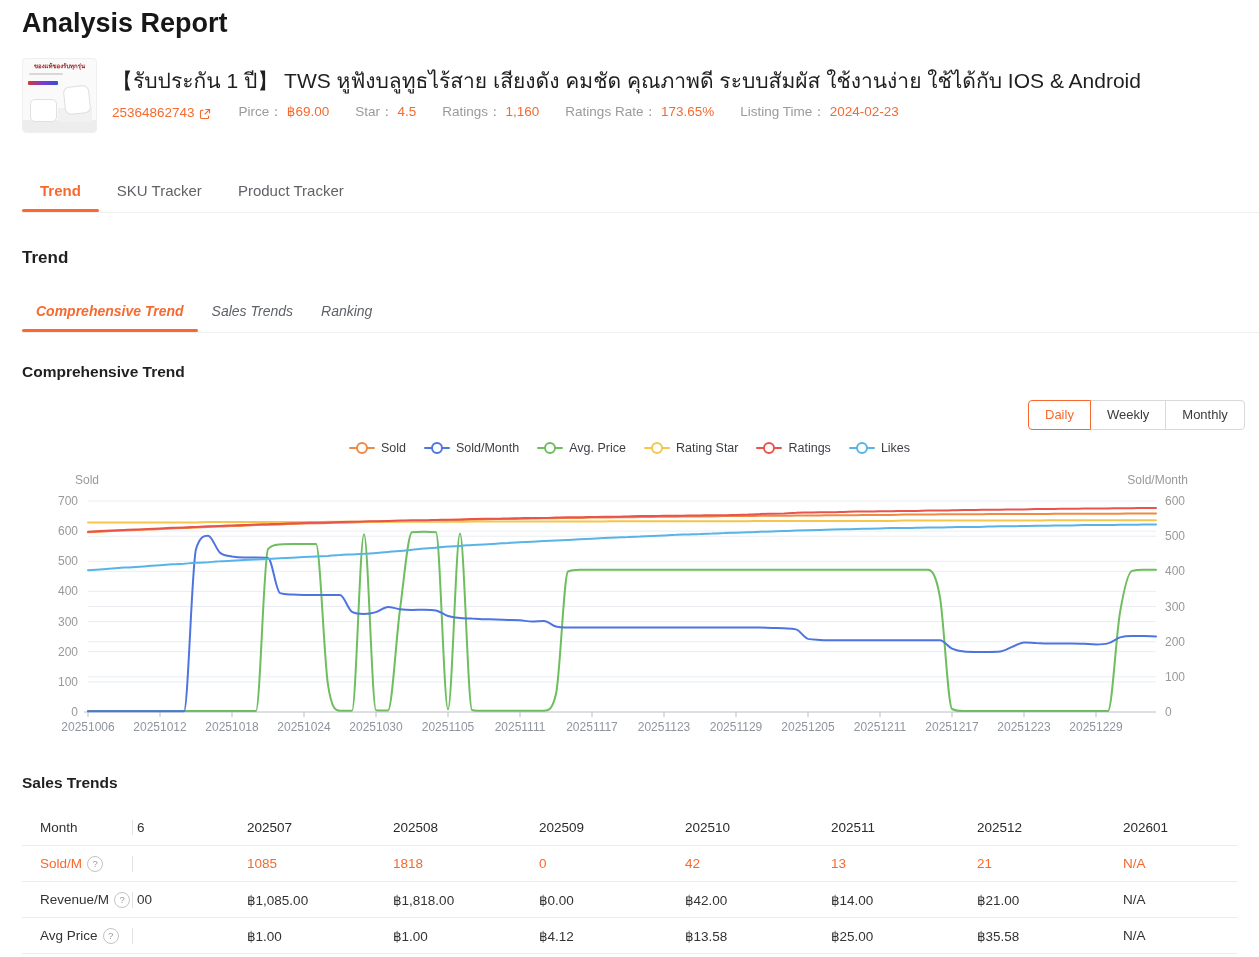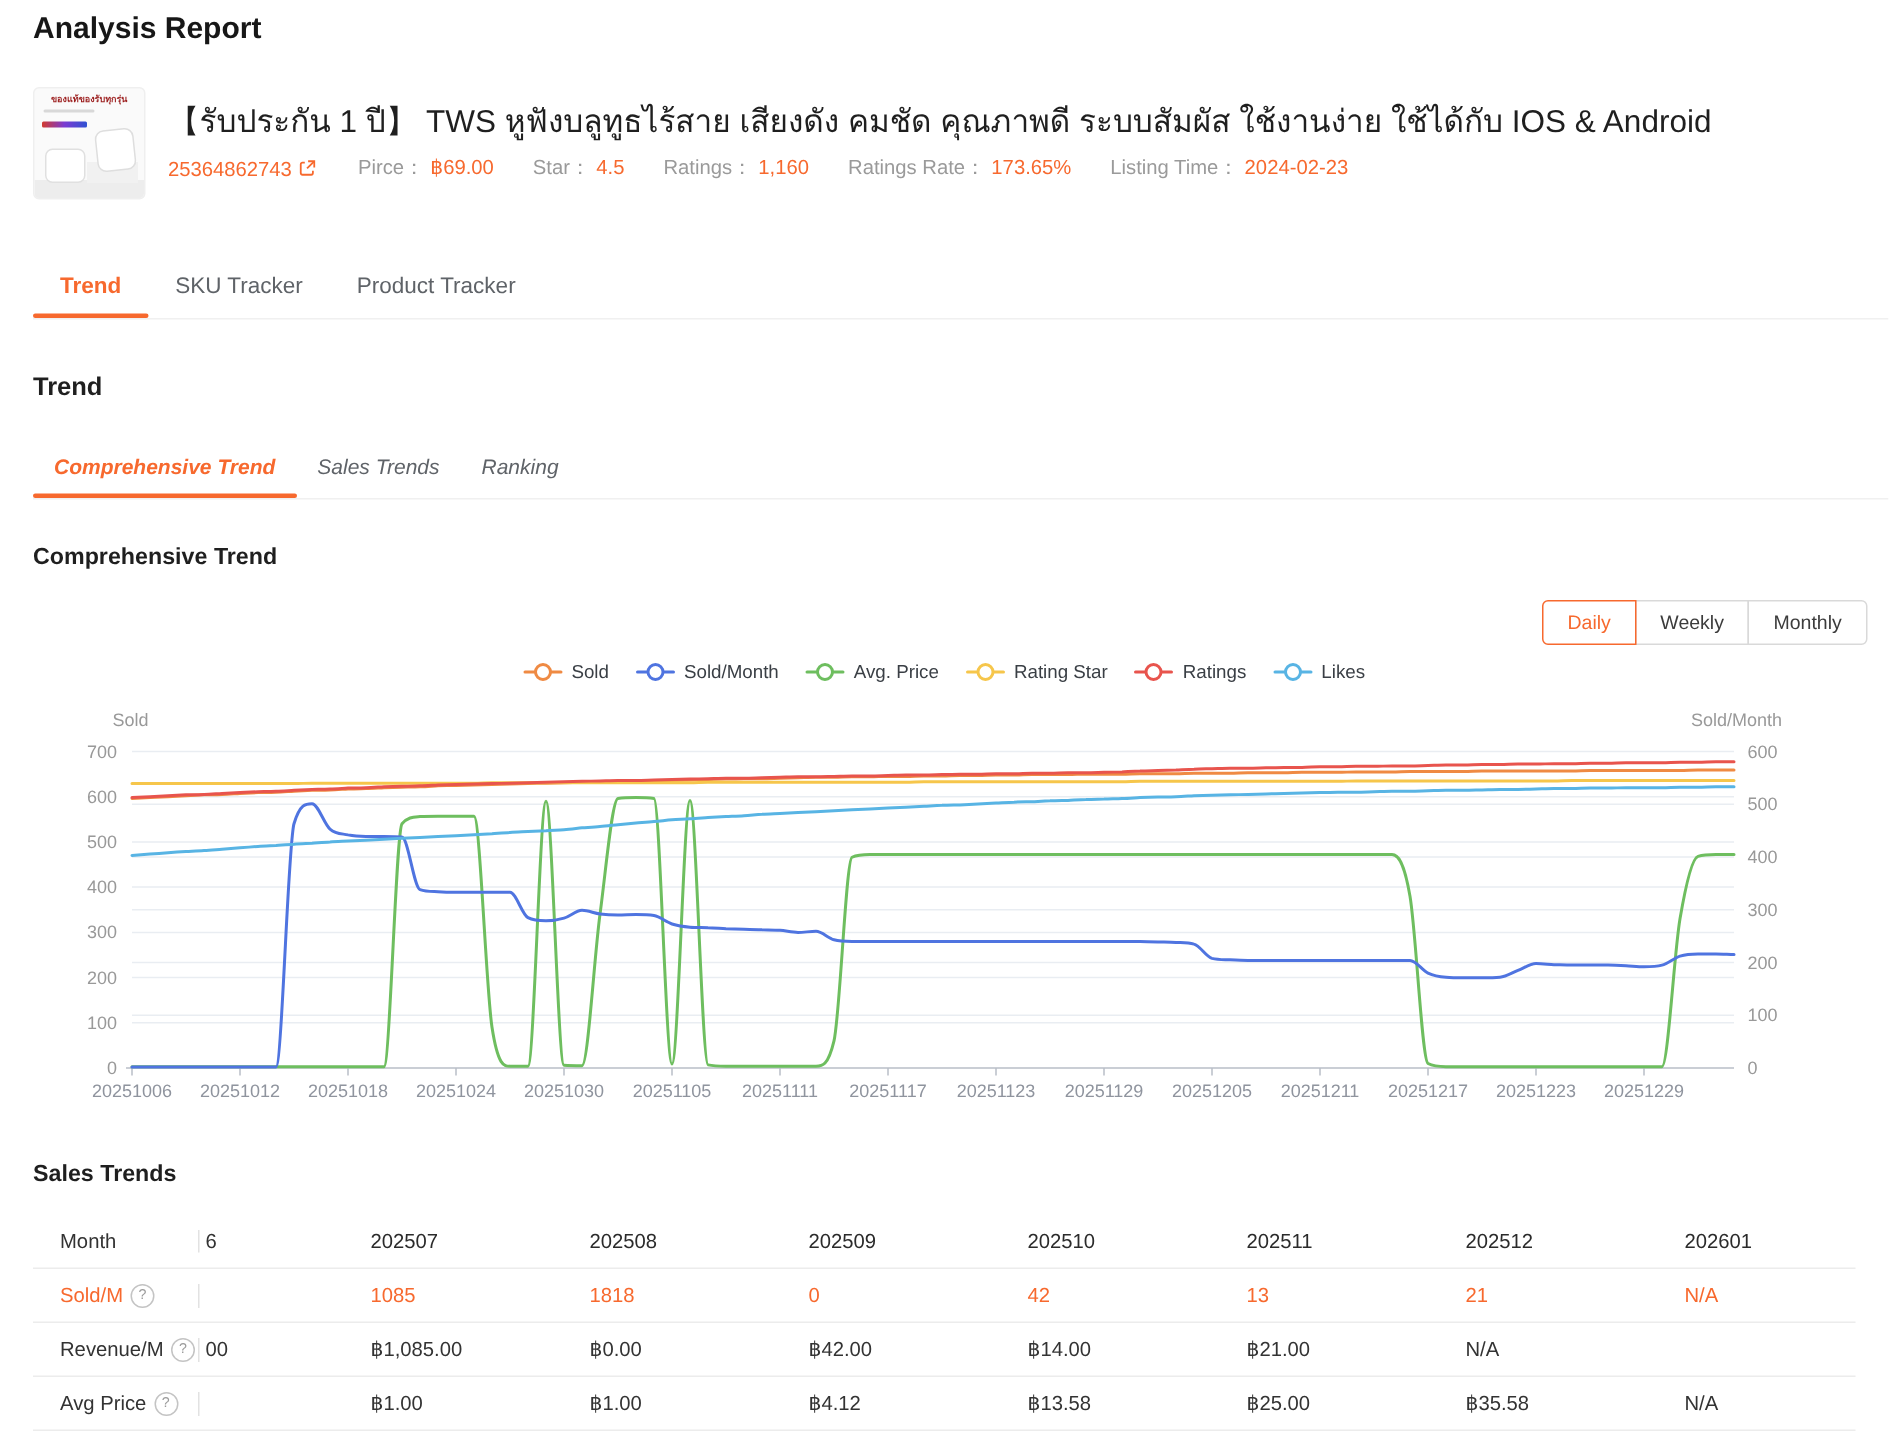--- a/index.html
+++ b/index.html
@@ -1,37 +1,37 @@
 <!DOCTYPE html>
 <html><head>
 <meta charset="utf-8">
 <style>
   html,body{margin:0;padding:0;}
   body{
     width:1259px;height:957px;position:relative;background:#fff;overflow:hidden;
     font-family:"Liberation Sans","DejaVu Sans",sans-serif;color:#333;
     -webkit-font-smoothing:antialiased;
   }
-  .h1{position:absolute;left:22px;top:8px;font-size:20px;font-weight:700;color:#171717;}
+  .h1{position:absolute;left:22px;top:8px;font-size:27px;font-weight:700;color:#171717;}
   
   .thumb{position:absolute;left:22px;top:58px;width:75px;height:75px;border-radius:4px;
     background:#fafafa;border:1px solid #efefef;box-sizing:border-box;overflow:hidden;}
   .thumb-l1{font-size:6px;font-weight:700;color:#9b1c1c;text-align:center;margin-top:2px;white-space:nowrap;}
   .thumb-l2{height:2px;width:34px;margin:2px auto 0 6px;background:#d8d8d8;border-radius:1px;}
   .thumb-grad{position:absolute;left:5px;top:22px;width:30px;height:4px;
     background:linear-gradient(90deg,#d23b2f,#7a3bd2,#2f52d2);border-radius:1px;}
   .thumb-case1{position:absolute;left:7px;top:40px;width:25px;height:21px;background:#fff;
     border:1px solid #e0e0e0;border-radius:5px;}
   .thumb-case2{position:absolute;left:41px;top:27px;width:24px;height:26px;background:#fff;
     border:1px solid #dedede;border-radius:6px;transform:rotate(-6deg);}
   .thumb-ped{position:absolute;left:0;bottom:0;width:100%;height:12px;background:#ededed;}
   .thumb-ped2{position:absolute;right:4px;bottom:10px;width:34px;height:14px;background:#f1f1f1;}
   .p-title{position:absolute;left:112px;top:64px;width:1100px;font-size:21px;color:#1f1f1f;white-space:nowrap;}
   .p-meta{position:absolute;left:112px;top:103px;display:flex;align-items:center;font-size:13.5px;white-space:nowrap;}
-  .p-id{display:inline-flex;align-items:center;color:#f7692e;margin-right:28px;cursor:pointer;}
+  .p-id{display:inline-flex;align-items:flex-end;color:#f7692e;margin-right:28px;cursor:pointer;}
   .p-id svg{margin-left:4px;}
   .stat{margin-right:26px;}
   .s-label{color:#9a9a9a;}
   .s-value{color:#f7692e;margin-left:4px;}
   
   .tabbar{position:absolute;left:22px;top:170px;width:1237px;height:42px;border-bottom:1px solid #f0f0f0;white-space:nowrap;}
   .tab{display:inline-block;position:relative;padding:0 18px;line-height:41px;font-size:15px;color:#5f6368;cursor:pointer;}
   .tab.active{color:#f7692e;font-weight:700;}
   .tab .underline{position:absolute;left:0;bottom:-1px;width:100%;height:3px;background:#f7692e;border-radius:2px;}
   .h2{position:absolute;left:22px;top:248px;font-size:17px;font-weight:700;color:#1f1f1f;}
@@ -256,20 +256,21 @@
       <div class="t-cell">21</div>
       <div class="t-cell">N/A</div>
     </div>
     <div class="t-row ">
       <div class="t-label">
         <span>Revenue/M</span>
         <span class="help">?</span>
       </div>
       <div class="t-partial">00</div>
       <div class="t-cell">฿1,085.00</div>
+      <div class="t-cell">฿1,818.00</div>
       <div class="t-cell">฿0.00</div>
       <div class="t-cell">฿42.00</div>
       <div class="t-cell">฿14.00</div>
       <div class="t-cell">฿21.00</div>
       <div class="t-cell">N/A</div>
     </div>
     <div class="t-row ">
       <div class="t-label">
         <span>Avg Price</span>
         <span class="help">?</span>

